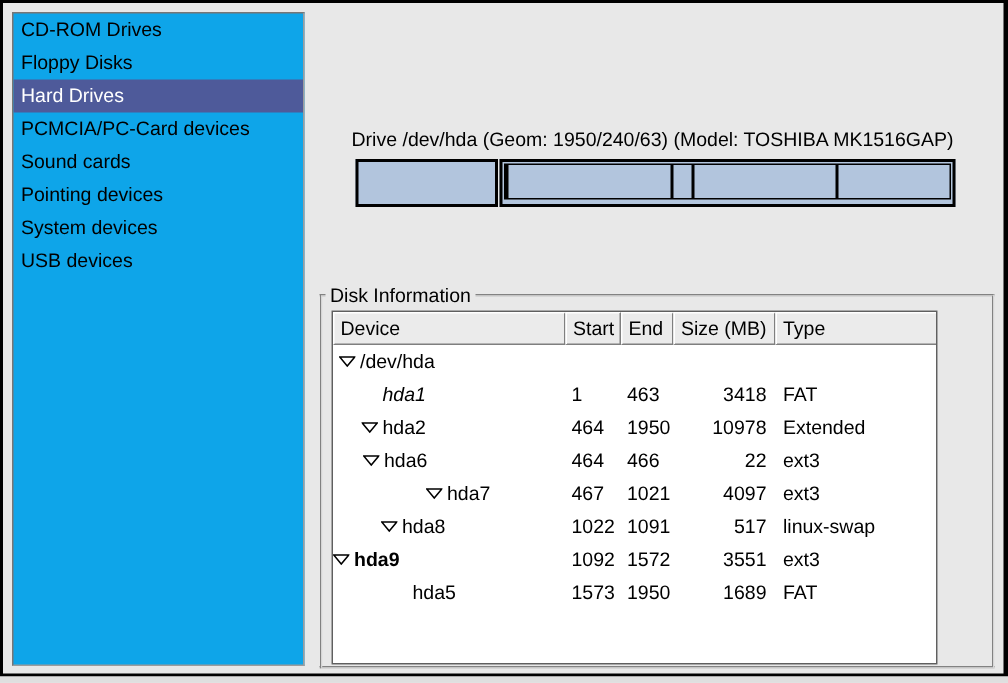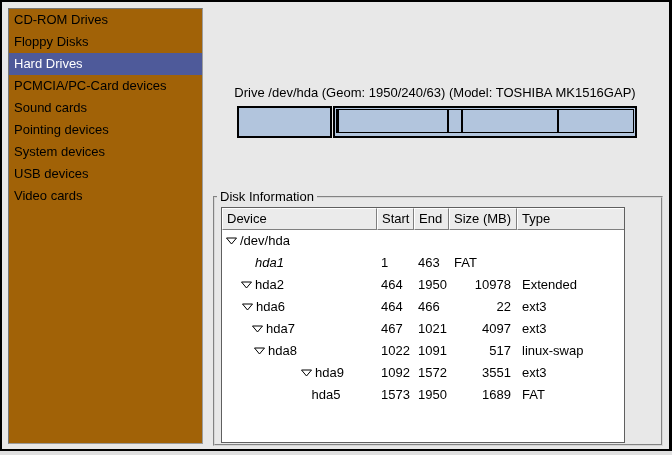--- a/index.html
+++ b/index.html
@@ -16,21 +16,21 @@
     box-sizing:border-box;
     border:2px solid #000;border-right-width:3px;
     background:var(--window-bg,#e8e8e8);
   }
   .bottom-strip{position:absolute;left:0;top:451px;width:672px;height:4px;background:#dfdfdf;}
 
   
   .listbox{
     position:absolute;left:6px;top:6px;width:195px;height:436px;
     box-sizing:border-box;
-    background:#a16207;
+    background:#0ea5e9;
     border:1px solid #767676;
     border-bottom-color:#9c9c9c;border-right-color:#9c9c9c;
     overflow:hidden;
   }
   .list-item{
     height:22px;line-height:22px;
     padding-left:5px;white-space:nowrap;
     cursor:default;
   }
   .list-item.selected{
@@ -110,21 +110,20 @@
 
     <div class="listbox" id="sidebar-list">
         <div class="list-item">CD-ROM Drives</div>
         <div class="list-item">Floppy Disks</div>
         <div class="list-item selected">Hard Drives</div>
         <div class="list-item">PCMCIA/PC-Card devices</div>
         <div class="list-item">Sound cards</div>
         <div class="list-item">Pointing devices</div>
         <div class="list-item">System devices</div>
         <div class="list-item">USB devices</div>
-        <div class="list-item">Video cards</div>
       </div>
 
     <div class="drive-title">Drive /dev/hda (Geom: 1950/240/63) (Model: TOSHIBA MK1516GAP)</div>
 
     <div class="partition-bar" id="partition-bar">
         <div class="seg" style="width: 23.7%;"></div>
         <div class="seg extended" style="width: 76.3%;">
           <div class="seg-logical" style="width: 0.3%;"></div>
           <div class="seg-logical" style="width: 37.3%;"></div>
           <div class="seg-logical" style="width: 4.5%;"></div>
@@ -156,20 +155,21 @@
               <div class="cell size"></div>
               <div class="cell type"></div>
             </div>
             <div class="trow tgrid">
               <div class="cell device" style="padding-left: 19px; font-style: italic;">
                 <span class="expander-spacer"></span>
                 <span>hda1</span>
               </div>
               <div class="cell start">1</div>
               <div class="cell end">463</div>
+              <div class="cell size">3418</div>
               <div class="cell type">FAT</div>
             </div>
             <div class="trow tgrid">
               <div class="cell device" style="padding-left: 19px;">
                 <span class="expander"><svg width="11" height="8" viewBox="0 0 11 8">
                     <path d="M0.5 1 L10.5 1 L5.5 7 Z" fill="#ffffff" stroke="#000000"></path>
                   </svg></span>
                 <span>hda2</span>
               </div>
               <div class="cell start">464</div>
@@ -183,21 +183,21 @@
                     <path d="M0.5 1 L10.5 1 L5.5 7 Z" fill="#ffffff" stroke="#000000"></path>
                   </svg></span>
                 <span>hda6</span>
               </div>
               <div class="cell start">464</div>
               <div class="cell end">466</div>
               <div class="cell size">22</div>
               <div class="cell type">ext3</div>
             </div>
             <div class="trow tgrid">
-              <div class="cell device" style="padding-left: 30px;">
+              <div class="cell device" style="padding-left: 62px;">
                 <span class="expander"><svg width="11" height="8" viewBox="0 0 11 8">
                     <path d="M0.5 1 L10.5 1 L5.5 7 Z" fill="#ffffff" stroke="#000000"></path>
                   </svg></span>
                 <span>hda7</span>
               </div>
               <div class="cell start">467</div>
               <div class="cell end">1021</div>
               <div class="cell size">4097</div>
               <div class="cell type">ext3</div>
             </div>
@@ -207,33 +207,33 @@
                     <path d="M0.5 1 L10.5 1 L5.5 7 Z" fill="#ffffff" stroke="#000000"></path>
                   </svg></span>
                 <span>hda8</span>
               </div>
               <div class="cell start">1022</div>
               <div class="cell end">1091</div>
               <div class="cell size">517</div>
               <div class="cell type">linux-swap</div>
             </div>
             <div class="trow tgrid">
-              <div class="cell device" style="padding-left: 79px;">
+              <div class="cell device" style=" font-weight: bold;">
                 <span class="expander"><svg width="11" height="8" viewBox="0 0 11 8">
                     <path d="M0.5 1 L10.5 1 L5.5 7 Z" fill="#ffffff" stroke="#000000"></path>
                   </svg></span>
                 <span>hda9</span>
               </div>
               <div class="cell start">1092</div>
               <div class="cell end">1572</div>
               <div class="cell size">3551</div>
               <div class="cell type">ext3</div>
             </div>
             <div class="trow tgrid">
-              <div class="cell device" style="padding-left: 39px; justify-content: center;">
+              <div class="cell device" style="padding-left: 39px;">
                 <span class="expander-spacer"></span>
                 <span>hda5</span>
               </div>
               <div class="cell start">1573</div>
               <div class="cell end">1950</div>
               <div class="cell size">1689</div>
               <div class="cell type">FAT</div>
             </div>
           </div>
       </div>

